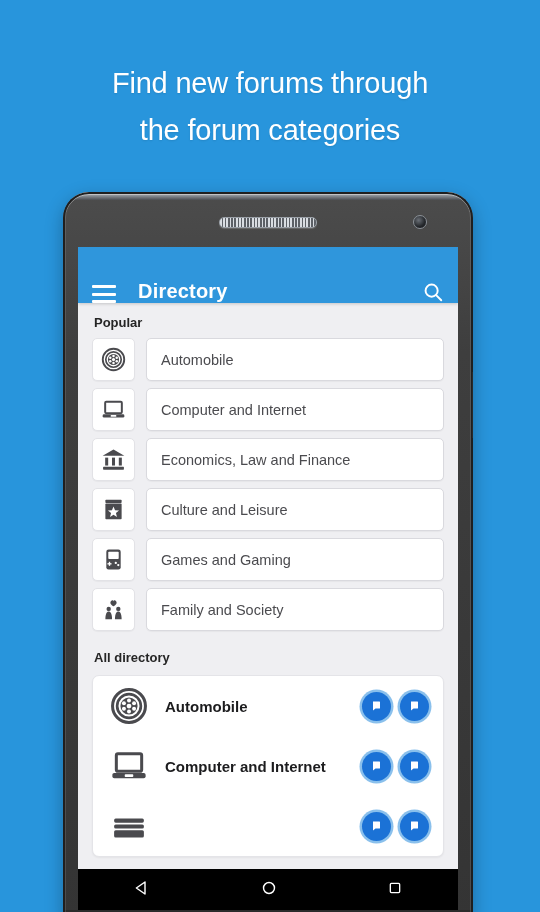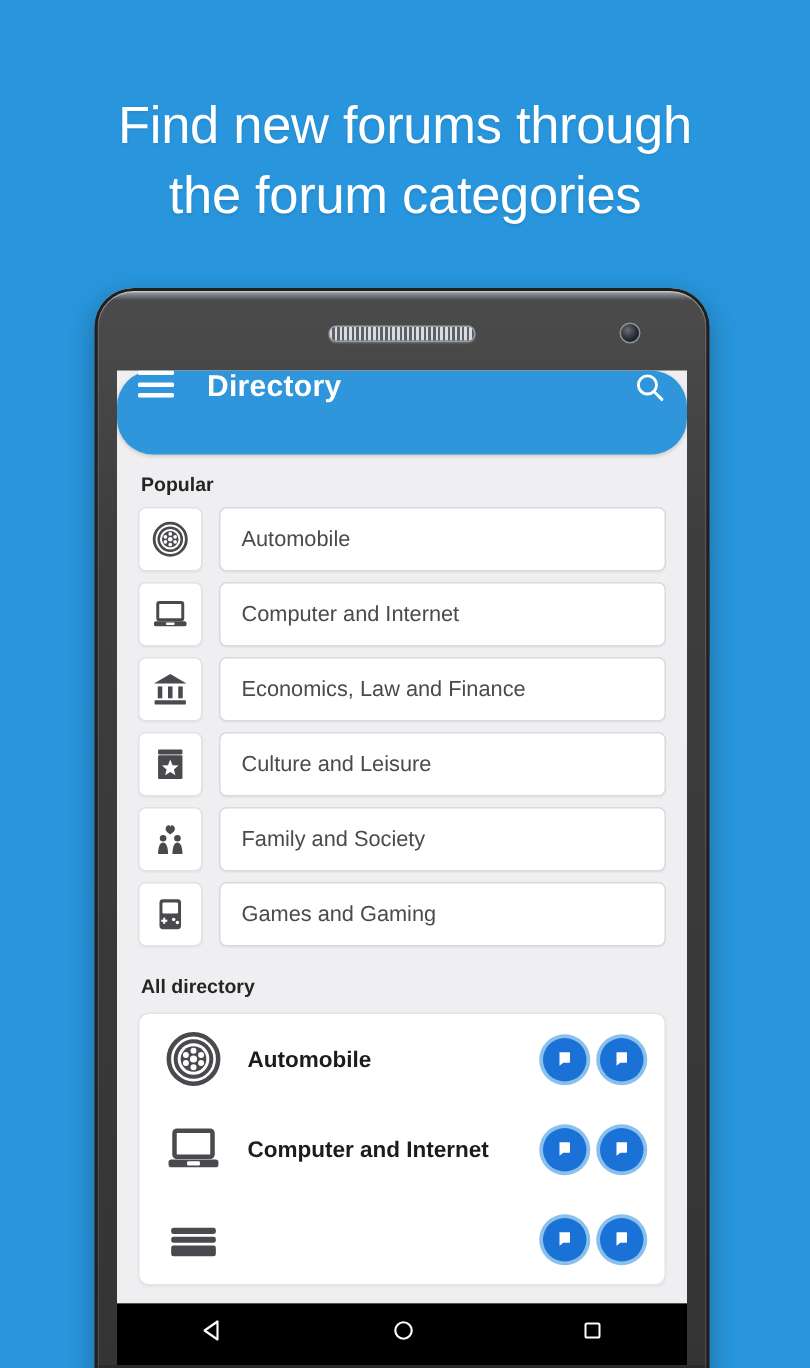--- a/index.html
+++ b/index.html
@@ -9,21 +9,21 @@
     font-family: "Liberation Sans", sans-serif;
   }
   body { background: #2895dc; position: relative; }
 
   
   .headline {
     position: absolute;
     top: 60px; left: 0; width: 540px;
     text-align: center;
     color: #ffffff;
-    font-size: 35px;
+    font-size: 29px;
     line-height: 47px;
     font-weight: 400;
     letter-spacing: -0.2px;
     text-shadow: 0 1px 2px rgba(0,0,0,0.10);
   }
   .headline .l2 { display: block; }
 
   
   .phone {
     position: absolute;
@@ -81,26 +81,25 @@
     width: 380px; height: 622px;
     background: #efeff2;
     overflow: hidden;
   }
 
   
   .appbar {
     height: 56px;
     background: #2f96dc;
     display: flex;
-    align-items: flex-start;
+    align-items: flex-end;
     padding: 0 14px;
     box-shadow: 0 1px 3px rgba(0,0,0,0.18);
     position: relative;
     z-index: 3;
-    border-radius: 24px;
   }
   .hamburger {
     width: 24px; height: 18px;
     display: flex; flex-direction: column; justify-content: space-between;
     margin-right: 22px;
     cursor: pointer;
   }
   .hamburger span { display:block; height: 3px; background: #fff; border-radius: 1px; }
   .appbar-title {
     color: #ffffff;
@@ -302,45 +301,45 @@
             </svg>
           </div>
           <div class="pop-label-box">
             <span>Culture and Leisure</span>
           </div>
         </div>
 
         <div class="pop-row">
           <div class="pop-icon-box">
             <svg width="25" height="25" viewBox="0 0 24 24">
-              <path d="M12 7.6 C12 5.3 9 4.2 9 6.6 C9 4.2 6 5.3 6 7.6 C6 9.4 9 11 9 11 C9 11 12 9.4 12 7.6 Z" fill="#4a4a4e" transform="translate(3,-2.2)"></path>
-              <circle cx="7.4" cy="11.4" r="2.1" fill="#4a4a4e"></circle>
-              <path d="M4.2 21.4 C4.2 16.3 5.6 14 7.4 14 C9.2 14 10.6 16.3 10.6 21.4 Z" fill="#4a4a4e"></path>
-              <circle cx="16.6" cy="11.4" r="2.1" fill="#4a4a4e"></circle>
-              <path d="M13.4 21.4 C13.4 16.3 14.8 14 16.6 14 C18.4 14 19.8 16.3 19.8 21.4 Z" fill="#4a4a4e"></path>
-            </svg>
-          </div>
-          <div class="pop-label-box">
-            <span>Family and Society</span>
-          </div>
-        </div>
-
-        <div class="pop-row">
-          <div class="pop-icon-box">
-            <svg width="25" height="25" viewBox="0 0 24 24">
               <rect x="5.1" y="2.4" width="13.8" height="19.2" rx="2.2" fill="#4a4a4e"></rect>
               <rect x="7" y="4.5" width="10" height="7" rx="0.8" fill="#ffffff"></rect>
               <rect x="7.5" y="14.2" width="1.3" height="3.9" fill="#ffffff"></rect>
               <rect x="6.2" y="15.5" width="3.9" height="1.3" fill="#ffffff"></rect>
               <circle cx="14.2" cy="15.3" r="1.1" fill="#ffffff"></circle>
               <circle cx="16.6" cy="17.3" r="1.1" fill="#ffffff"></circle>
             </svg>
           </div>
           <div class="pop-label-box">
             <span>Games and Gaming</span>
+          </div>
+        </div>
+
+        <div class="pop-row">
+          <div class="pop-icon-box">
+            <svg width="25" height="25" viewBox="0 0 24 24">
+              <path d="M12 7.6 C12 5.3 9 4.2 9 6.6 C9 4.2 6 5.3 6 7.6 C6 9.4 9 11 9 11 C9 11 12 9.4 12 7.6 Z" fill="#4a4a4e" transform="translate(3,-2.2)"></path>
+              <circle cx="7.4" cy="11.4" r="2.1" fill="#4a4a4e"></circle>
+              <path d="M4.2 21.4 C4.2 16.3 5.6 14 7.4 14 C9.2 14 10.6 16.3 10.6 21.4 Z" fill="#4a4a4e"></path>
+              <circle cx="16.6" cy="11.4" r="2.1" fill="#4a4a4e"></circle>
+              <path d="M13.4 21.4 C13.4 16.3 14.8 14 16.6 14 C18.4 14 19.8 16.3 19.8 21.4 Z" fill="#4a4a4e"></path>
+            </svg>
+          </div>
+          <div class="pop-label-box">
+            <span>Family and Society</span>
           </div>
         </div>
 
       </div>
 
       <div class="section-title">All directory</div>
 
       <div class="all-card">
 
         <div class="all-row">

